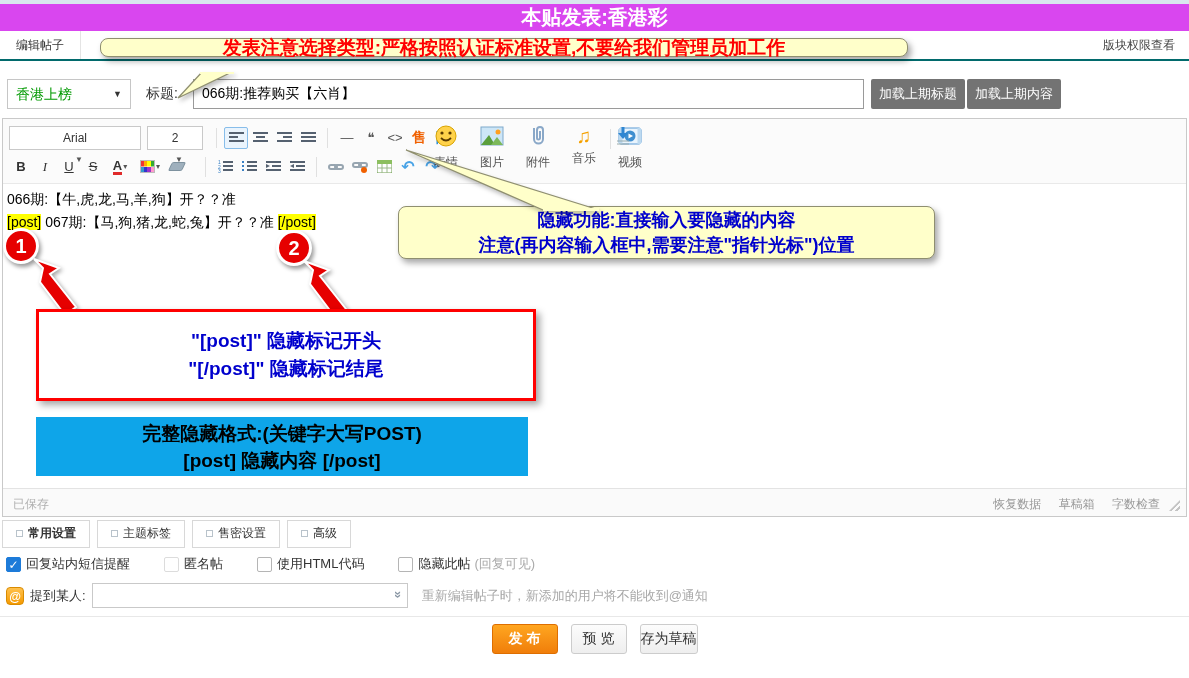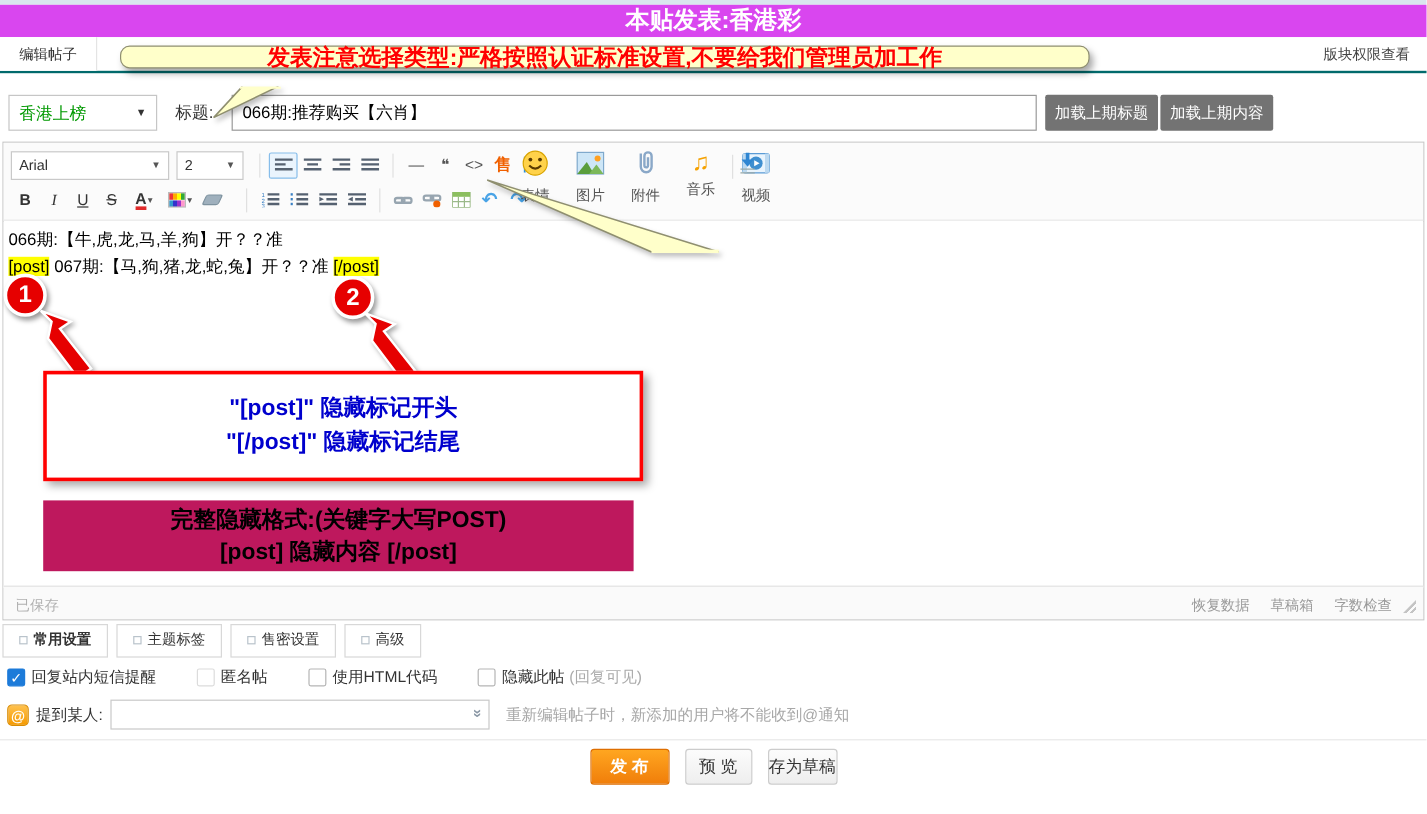--- a/index.html
+++ b/index.html
@@ -25,21 +25,21 @@
                  padding:0 8px; color:#000; font-family:"Liberation Sans","DejaVu Sans",sans-serif; }
   .orange-btn { top:79px; height:30px; background:#737373; color:#fff; font-size:13px; border:none;
                 border-radius:2px; padding:0 8px; cursor:pointer; font-family:inherit; }
 
   
   .editorbox { left:2px; top:118px; width:1185px; height:399px; border:1px solid #c9c9c9; background:#fff; }
   .toolbar { position:absolute; left:0; top:0; width:100%; height:65px; background:#fbfbfb; border-bottom:1px solid #e9e9e9; }
   .tb-left { position:absolute; left:6px; top:4px; }
   .tb-row { display:flex; align-items:center; height:29px; }
   .tb-sel { border:1px solid #c9c9c9; background:#fff; height:24px; line-height:22px; font-size:12px;
-            color:#333; padding:0 6px; margin-right:6px; cursor:pointer; display:flex; align-items:center; justify-content:space-between; }
+            color:#333; padding:0 6px; margin-right:6px; cursor:pointer; display:flex; align-items:center; justify-content:space-between;flex-direction:column; }
   .tb-sel .sel-caret { font-size:8px; color:#555; margin-left:8px; }
   .tb-sep { width:1px; height:20px; background:#e0e0e0; margin:0 7px; }
   .tb-btn { width:24px; height:22px; display:flex; align-items:center; justify-content:center; cursor:pointer;
             font-size:13px; color:#555; border:1px solid transparent; border-radius:2px; }
   .tb-btn.active { border:1px solid #87bdea; background:#eaf4fd; }
   .glyph-b { font-weight:bold; color:#333; } .glyph-i { font-style:italic; font-family:"Liberation Serif",serif; color:#333; }
   .glyph-u { text-decoration:underline; color:#333; } .glyph-s { text-decoration:line-through; color:#333; }
   .fontA { font-weight:bold; color:#333; border-bottom:3px solid #e02a2a; line-height:13px; }
   .mini-caret { font-size:8px; color:#555; margin-left:1px; }
   .palette { width:15px; height:13px; background:
@@ -108,21 +108,21 @@
   .callout1 { left:100px; top:38px; width:808px; height:19px; color:#f00; font-weight:bold; font-size:19px; }
   .callout2 { left:398px; top:206px; width:537px; height:53px; color:#0000cd; font-weight:bold; font-size:18px; line-height:25px; }
   .tail { position:absolute; z-index:21; filter:drop-shadow(2px 3px 2px rgba(0,0,0,.25)); }
   .badge { position:absolute; width:36px; height:36px; background:#e60000; border:3px solid #fff; border-radius:50%;
            color:#fff; font-weight:bold; font-size:20px; text-align:center; line-height:30px; z-index:22;
            box-shadow:2px 3px 4px rgba(0,0,0,.4); }
   .arrow { position:absolute; z-index:22; filter:drop-shadow(2px 2px 2px rgba(0,0,0,.35)); }
   .redbox { position:absolute; left:36px; top:309px; width:500px; height:92px; background:#fff; border:3px solid #f00;
             box-shadow:4px 4px 7px rgba(0,0,0,.35); z-index:22; color:#0000cd; font-weight:bold; font-size:19px;
             text-align:center; display:flex; flex-direction:column; justify-content:center; line-height:28px; }
-  .yellowbox { position:absolute; left:36px; top:417px; width:492px; height:59px; background:#be185d; z-index:22;
+  .yellowbox { position:absolute; left:36px; top:417px; width:492px; height:59px; background:#0ea5e9; z-index:22;
                color:#000; font-weight:bold; font-size:19px; text-align:center; display:flex; flex-direction:column;
                justify-content:center; line-height:27px; }
 </style>
 </head>
 <body>
 
 <div class="page">
 
   <div class="abs topstrip"></div>
   <div class="abs header">本贴发表:香港彩</div>
@@ -440,20 +440,24 @@
   </div>
 
   <div class="callout callout1">
     <span>发表注意选择类型:严格按照认证标准设置,不要给我们管理员加工作</span>
   </div>
   <svg class="tail" style="left:168px; top:72px;" width="80" height="28">
     <path d="M64 0 L10 26 L34 0" fill="#ffffca" stroke="#8f8f70" stroke-width="1.3"></path>
     <rect x="32" y="0" width="34" height="2" fill="#ffffca"></rect>
   </svg>
 
+  <div class="callout callout2">
+    <span>隐藏功能:直接输入要隐藏的内容</span>
+    <span>注意(再内容输入框中,需要注意"指针光标")位置</span>
+  </div>
   <svg class="tail" style="left:403px; top:147px;" width="210" height="64">
     <path d="M140 63 L3 3 L196 63" fill="#ffffca" stroke="#8f8f70" stroke-width="1.3"></path>
     <rect x="140" y="61" width="56" height="3" fill="#ffffca"></rect>
   </svg>
 
   <div class="badge" style="left:3px; top:228px;">1</div>
   <div class="badge" style="left:276px; top:230px;">2</div>
 
   <svg class="arrow" style="left:30px; top:257px;" width="50" height="58">
     <path d="M4 2 L29 11 L20 17 L46 50 L35 58 L10 25 L13 11 Z" fill="#e60000" stroke="#fff" stroke-width="2"></path>

